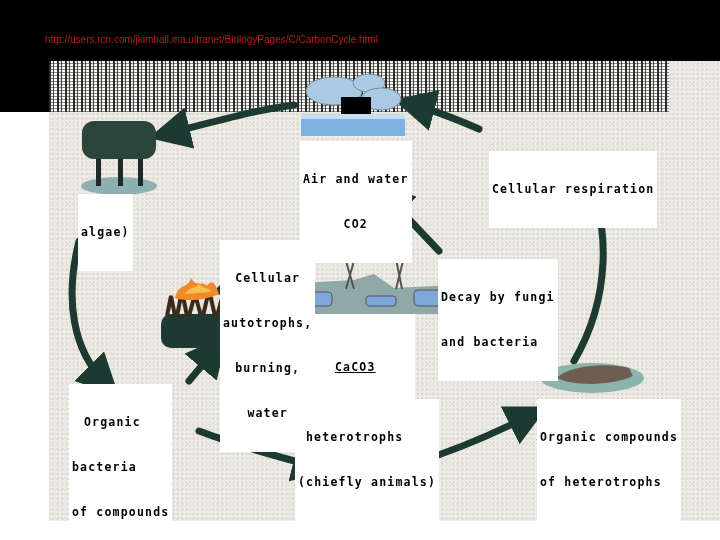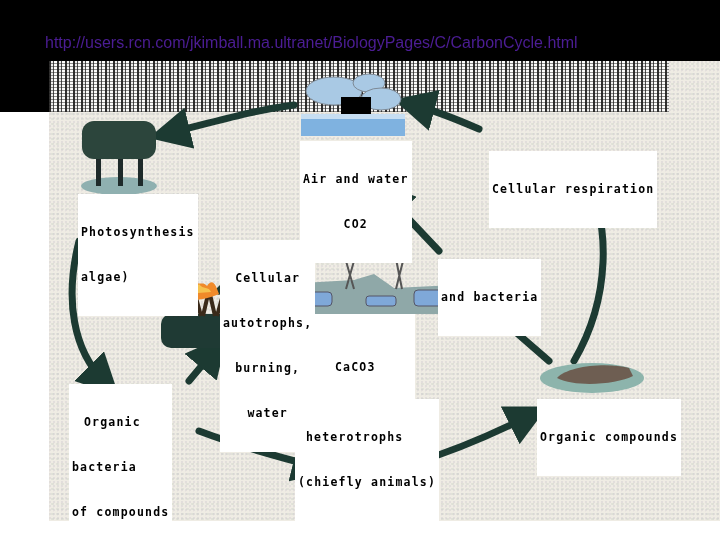--- a/index.html
+++ b/index.html
@@ -7,22 +7,22 @@
     width: 720px; height: 540px; position: relative; overflow: hidden;
     background: #ffffff;
     font-family: "DejaVu Sans", sans-serif;
   }
   .top-band {
     position: absolute; left: 0; top: 0; width: 720px; height: 112px;
     background: #000000;
   }
   .url {
     position: absolute; left: 45px; top: 34px;
-    font-family: "Liberation Sans", sans-serif; font-size: 16px;
-    color: #4c1d95; letter-spacing: 0px; white-space: nowrap;
+    font-family: "Liberation Sans", sans-serif; font-size: 10px;
+    color: #b91c1c; letter-spacing: 0px; white-space: nowrap;
   }
   .figure {
     position: absolute; left: 49px; top: 61px; width: 716px; height: 460px;
     background-color: #efece4;
     background-image:
       radial-gradient(circle at 20% 30%, rgba(200,195,205,0.35) 1px, transparent 1.5px),
       radial-gradient(circle at 70% 60%, rgba(190,200,190,0.35) 1px, transparent 1.5px);
     background-size: 4px 4px, 5px 5px;
     overflow: hidden;
   }
@@ -138,48 +138,49 @@
   <div class="lbl center" style="left:251px; top:80px;">
     <span>Air and water</span>
     <span>CO2</span>
   </div>
 
   <div class="lbl" style="left:440px; top:90px;">
     <span>Cellular respiration</span>
   </div>
 
   <div class="lbl" style="left:29px; top:133px;">
-    <span>Photosynthesis</span>
     <span>algae)</span>
   </div>
 
   <div class="lbl center" style="left:171px; top:139px;margin-top:40px;">
     <span>Cellular</span>
     <span>autotrophs,</span>
     <span>burning,</span>
     <span>water</span>
   </div>
 
   <div class="lbl" style="left:389px; top:198px;">
+    <span>Decay by fungi</span>
     <span>and bacteria</span>
   </div>
 
   <div class="lbl" style="left:263px; top:253px; line-height:21px;">
-    <span style="padding-left:20px;">CaCO3</span>
+    <span style="padding-left:20px;text-decoration:underline;">CaCO3</span>
     <span>(limestone),</span>
     <span>coal and oil</span>
   </div>
 
   <div class="lbl" style="left:20px; top:323px;">
     <span style="padding-left:12px;">Organic</span>
     <span>bacteria</span>
     <span>of compounds</span>
   </div>
 
   <div class="lbl" style="left:246px; top:338px;">
     <span style="padding-left:8px;">heterotrophs</span>
     <span>(chiefly animals)</span>
   </div>
 
   <div class="lbl" style="left:488px; top:338px;">
     <span>Organic compounds</span>
+    <span>of heterotrophs</span>
   </div>
 </div>
 
 </body></html>

